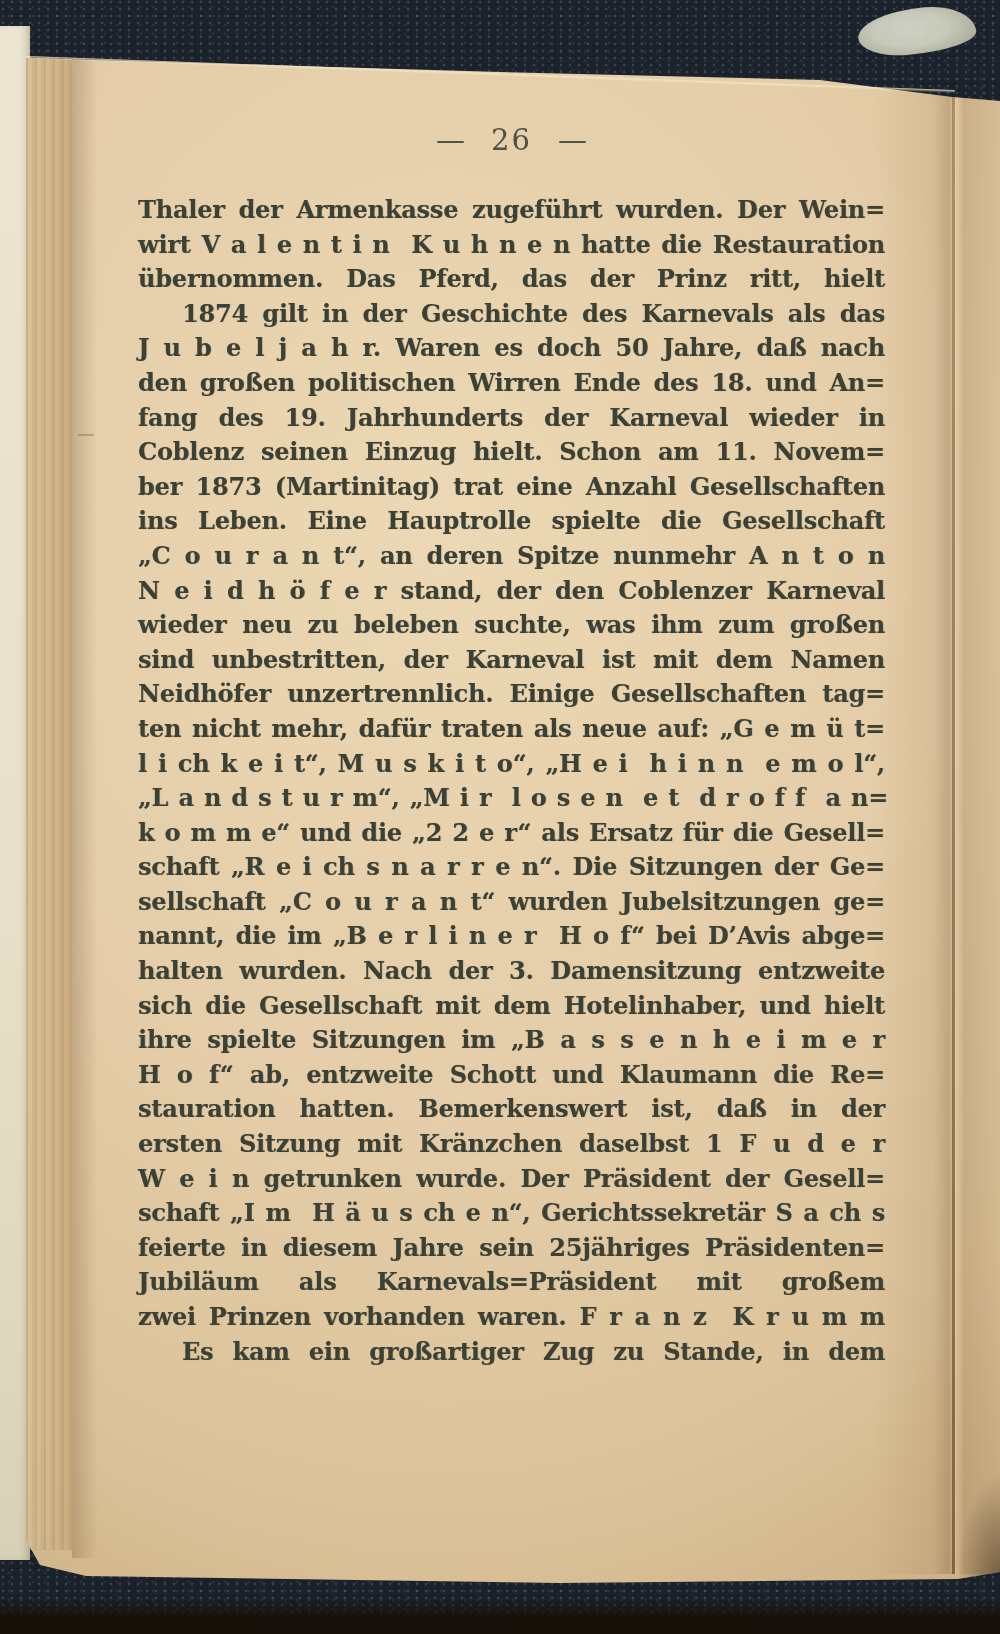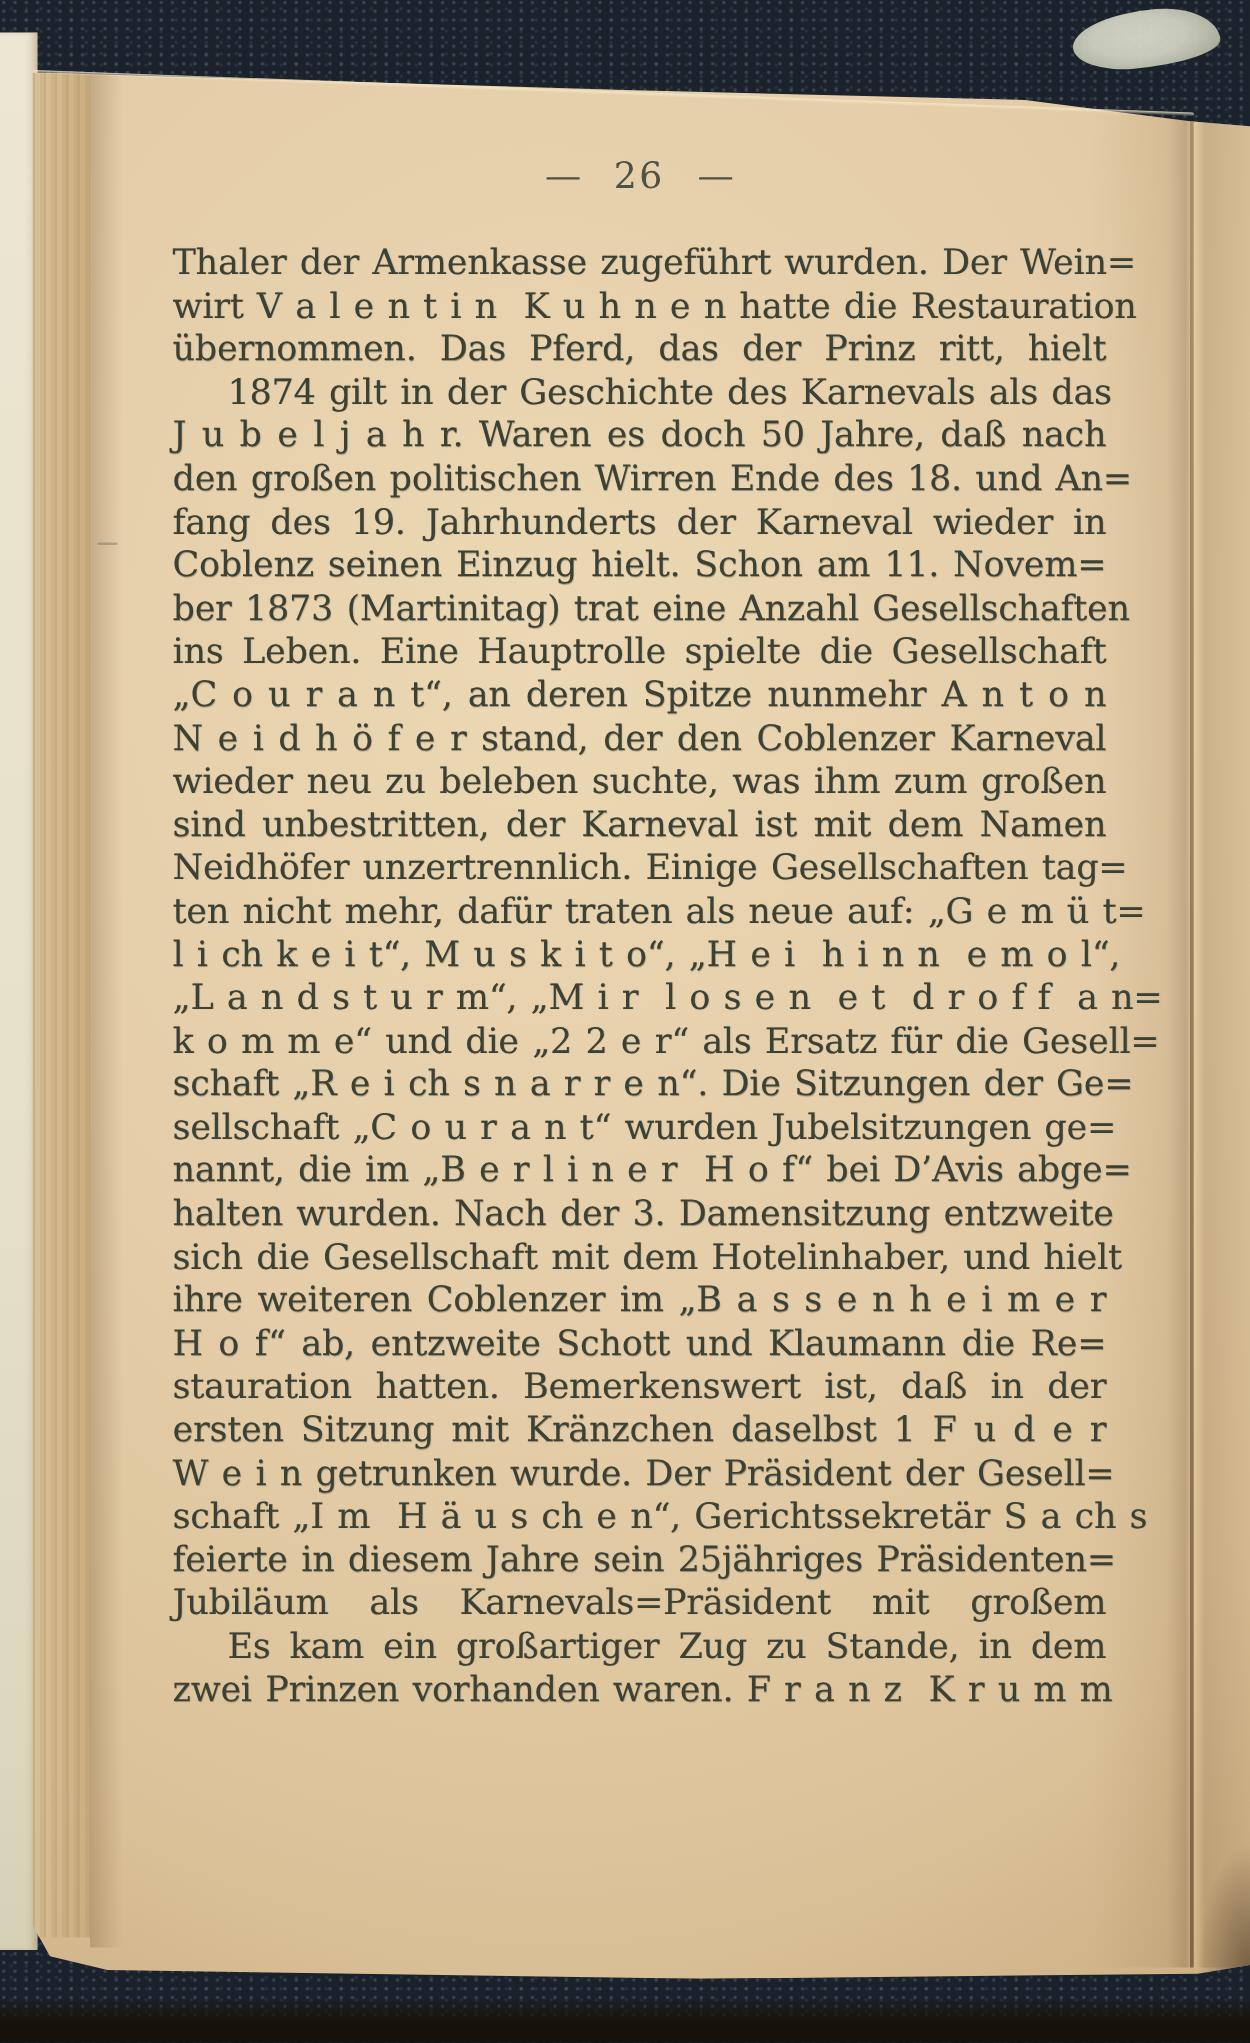--- a/index.html
+++ b/index.html
@@ -85,21 +85,21 @@
   }
   
   .content{position:absolute;left:138px;top:120px;width:747px;color:#3c4135;}
   .pagenum-row{
     display:flex;justify-content:center;align-items:center;gap:26px;
     height:40px;font-size:29px;color:#4d5245;margin-bottom:33px;
   }
   .pagenum-row .num{letter-spacing:2px;}
   .text-block{width:747px;}
   .line{
-    font-size:28px;font-weight:normal;line-height:34.6px;height:34.6px;
+    font-size:24px;font-weight:bold;line-height:34.6px;height:34.6px;
     white-space:nowrap;text-align:justify;text-align-last:justify;
     letter-spacing:-0.2px;word-spacing:2px;
     text-shadow:0.4px 0.4px 0.7px rgba(55,60,48,.45);
   }
   .line.end{text-align-last:left;}
   .line.indent{text-indent:44px;}
 </style>
 </head>
 <body>
 
@@ -139,30 +139,30 @@
           <div class="line">Neidhöfer unzertrennlich. Einige Gesellschaften tag=</div>
           <div class="line">ten nicht mehr, dafür traten als neue auf: „G e m ü t=</div>
           <div class="line">l i ch k e i t“, M u s k i t o“, „H e i&nbsp; h i n n&nbsp; e m o l“,</div>
           <div class="line">„L a n d s t u r m“, „M i r&nbsp; l o s e n&nbsp; e t&nbsp; d r o f f&nbsp; a n=</div>
           <div class="line">k o m m e“ und die „2 2 e r“ als Ersatz für die Gesell=</div>
           <div class="line">schaft „R e i ch s n a r r e n“. Die Sitzungen der Ge=</div>
           <div class="line">sellschaft „C o u r a n t“ wurden Jubelsitzungen ge=</div>
           <div class="line">nannt, die im „B e r l i n e r&nbsp; H o f“ bei D’Avis abge=</div>
           <div class="line">halten wurden. Nach der 3. Damensitzung entzweite</div>
           <div class="line">sich die Gesellschaft mit dem Hotelinhaber, und hielt</div>
-          <div class="line">ihre weiteren Coblenzer im „B a s s e n h e i m e r</div>
+          <div class="line">ihre spielte Sitzungen im „B a s s e n h e i m e r</div>
           <div class="line">H o f“ ab, entzweite Schott und Klaumann die Re=</div>
           <div class="line">stauration hatten. Bemerkenswert ist, daß in der</div>
           <div class="line">ersten Sitzung mit Kränzchen daselbst 1 F u d e r</div>
           <div class="line">W e i n getrunken wurde. Der Präsident der Gesell=</div>
           <div class="line">schaft „I m&nbsp; H ä u s ch e n“, Gerichtssekretär S a ch s</div>
           <div class="line">feierte in diesem Jahre sein 25jähriges Präsidenten=</div>
           <div class="line">Jubiläum als Karnevals=Präsident mit großem</div>
+          <div class="line">zwei Prinzen vorhanden waren. F r a n z&nbsp; K r u m m</div>
           <div class="line indent">Es kam ein großartiger Zug zu Stande, in dem</div>
-          <div class="line">zwei Prinzen vorhanden waren. F r a n z&nbsp; K r u m m</div>
         </div>
     </div>
   </div>
 
   <div class="top-highlight"></div>
   <div class="glue"></div>
   <div class="cover-deep"></div>
 </div>
 
 </body></html>

